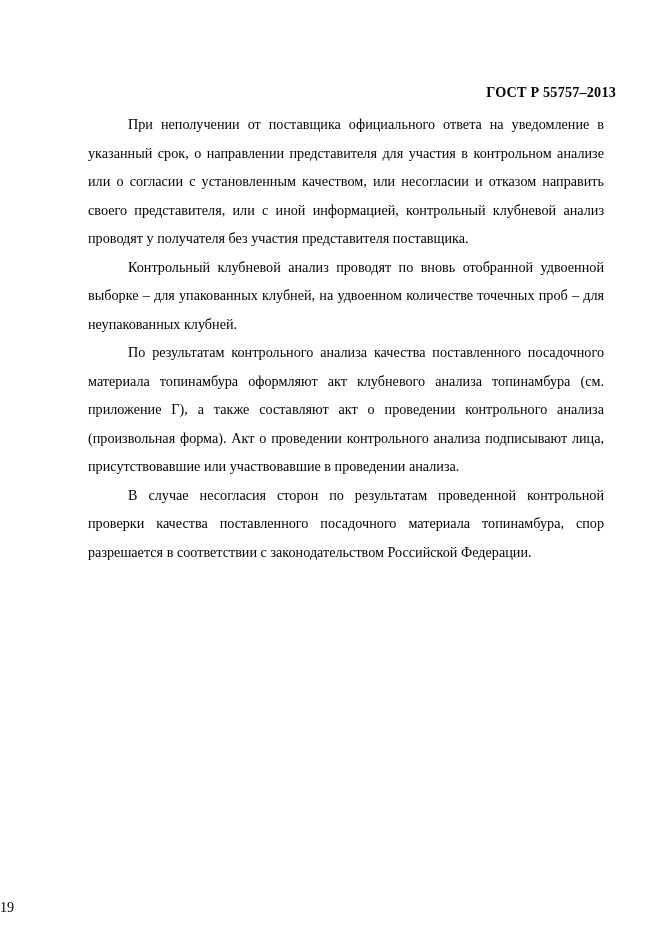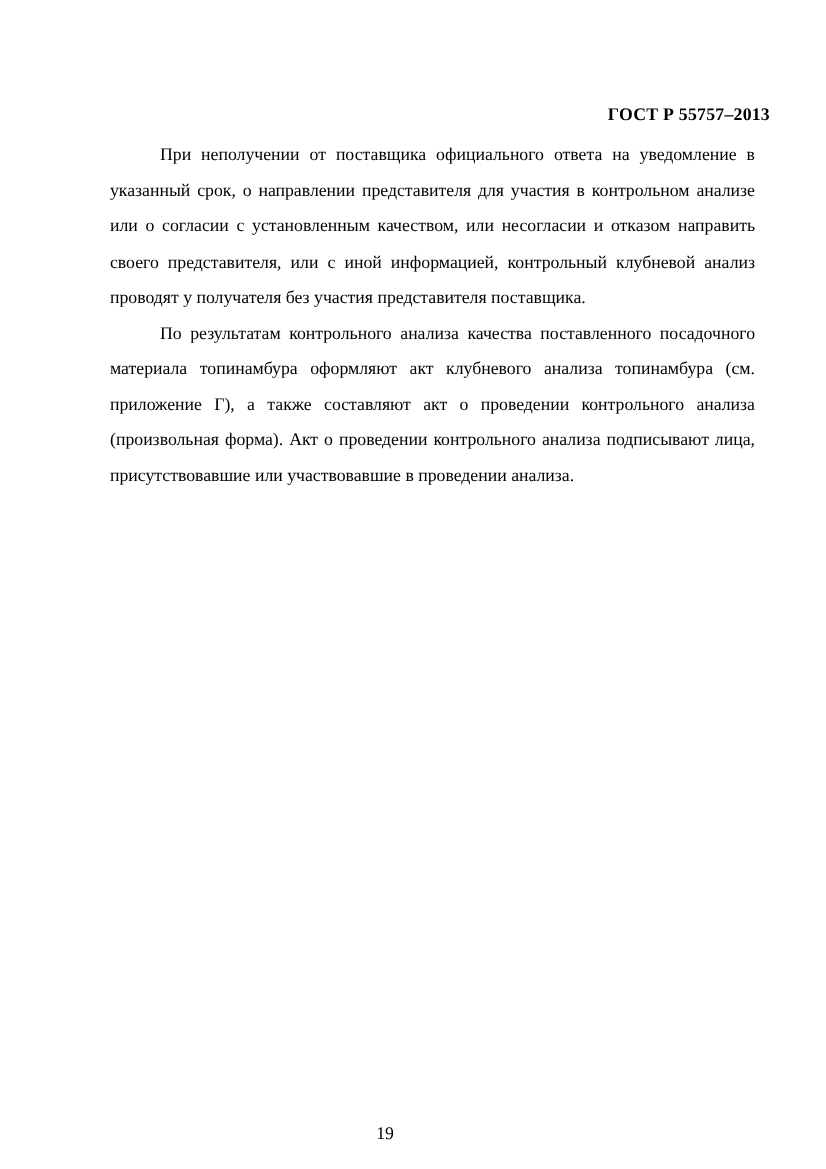--- a/index.html
+++ b/index.html
@@ -47,28 +47,30 @@
     hyphens: none;
   }
   p.para + p.para {
     margin-top: 0;
   }
   .page-number {
     position: absolute;
     left: 0;
     top: 900px;
     width: 616px;
-    text-align: center;
+    text-align: left;
     font-size: 14.2px;
     line-height: 1;
   }
 </style>
 </head>
 <body>
 
 <div class="page">
   <div class="content">
     <div class="doc-header">ГОСТ Р 55757–2013</div>
     <p class="para">При неполучении от поставщика официального ответа на уведомление в указанный срок, о направлении представителя для участия в контрольном анализе или о согласии с установленным качеством, или несогласии и отказом направить своего представителя, или с иной информацией, контрольный клубневой анализ проводят у получателя без участия представителя поставщика.</p>
+    <p class="para">Контрольный клубневой анализ проводят по вновь отобранной удвоенной выборке – для упакованных клубней, на удвоенном количестве точечных проб – для неупакованных клубней.</p>
     <p class="para">По результатам контрольного анализа качества поставленного посадочного материала топинамбура оформляют акт клубневого анализа топинамбура (см. приложение Г), а также составляют акт о проведении контрольного анализа (произвольная форма). Акт о проведении контрольного анализа подписывают лица, присутствовавшие или участвовавшие в проведении анализа.</p>
+    <p class="para">В случае несогласия сторон по результатам проведенной контрольной проверки качества поставленного посадочного материала топинамбура, спор разрешается в соответствии с законодательством Российской Федерации.</p>
   </div>
   <div class="page-number">19</div>
 </div>
 
 </body></html>

